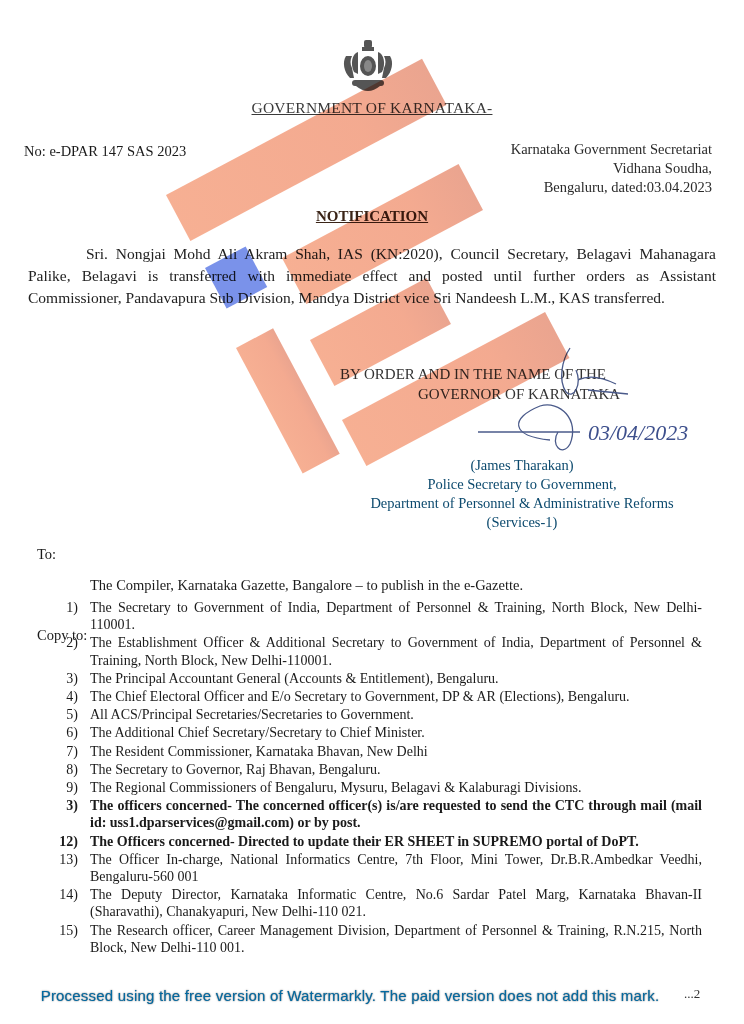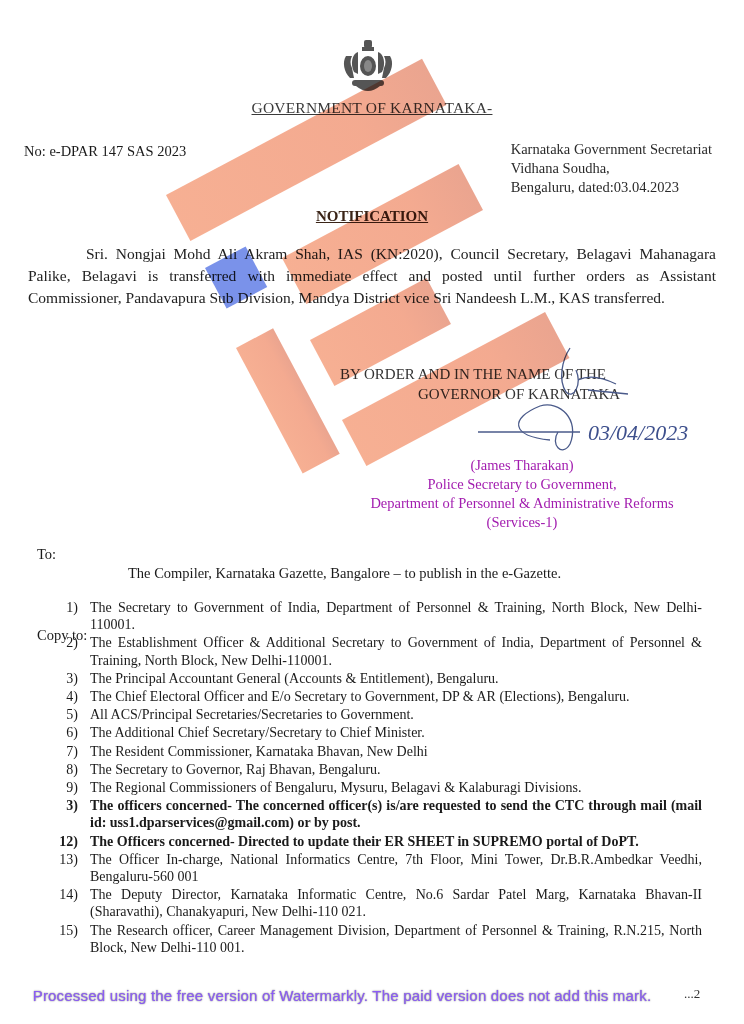--- a/index.html
+++ b/index.html
@@ -3,41 +3,41 @@
 <meta charset="utf-8">
 <style>
   html, body { margin:0; padding:0; }
   body { width:744px; height:1024px; background:#ffffff; position:relative; overflow:hidden;
          font-family:"Liberation Serif", serif; color:#1a1a1a; }
   .abs { position:absolute; }
   .emblem { left:338px; top:38px; width:60px; height:60px; }
   .gov-title { left:0; width:744px; top:99px; text-align:center; font-size:15.5px; color:#3a3a3a;
                text-decoration:underline; letter-spacing:0.2px; }
   .ref-no { left:24px; top:143px; font-size:14.5px; }
-  .address { right:32px; top:140px; text-align:left; font-size:14.5px; line-height:19px; color:#2a2a2a; }
+  .address { right:32px; top:140px; text-align:right; font-size:14.5px; line-height:19px; color:#2a2a2a; }
   .notif-title { left:0; width:744px; top:208px; text-align:center; font-size:15px; font-weight:bold;
                  text-decoration:underline; color:#3a2417; }
   .body-para { left:28px; width:688px; top:243px; font-size:15.5px; line-height:22px; text-align:justify;
                text-indent:58px; color:#222; }
   .order { left:340px; top:364px; font-size:15px; line-height:20px; color:#333; }
   .order .l2 { padding-left:78px; display:block; }
-  .signer { left:300px; width:444px; top:456px; text-align:center; font-size:14.5px; line-height:19px; color:#a21caf; }
+  .signer { left:300px; width:444px; top:456px; text-align:center; font-size:14.5px; line-height:19px; color:#0c4a6e; }
   .to-label { left:37px; top:546px; font-size:14.5px; }
-  .to-text { left:90px; top:565px; font-size:14.5px;margin-left:38px; }
+  .to-text { left:90px; top:577px; font-size:14.5px; }
   .copy-label { left:37px; top:582px; font-size:14.5px;margin-top:45px; }
   .list { left:30px; top:599px; width:672px; font-size:14px; line-height:17.2px; }
   .item { display:flex; margin-bottom:1px; }
   .item .num { width:60px; text-align:right; padding-right:12px; flex:none; box-sizing:border-box; }
   .item .txt { flex:1; text-align:justify; }
   .item.bold { font-weight:bold; }
   .pagenum { left:684px; top:986px; font-size:13px; color:#333; }
   .wm-bar { position:absolute; background:linear-gradient(90deg,#f6a98a 0%,#f3a387 70%,#e99d86 100%); opacity:0.92; }
   .wm-blue { position:absolute; background:#6c86e8; opacity:0.9; }
-  .footer-wm { left:0; width:684px; top:987px; text-align:center; font-family:"Liberation Sans", sans-serif;
-               font-size:15px; color:#8b5cf6; text-shadow:0 0 2px #9a9a9a, 0 0 1px #888; letter-spacing:0.2px; }
+  .footer-wm { left:8px; width:684px; top:987px; text-align:center; font-family:"Liberation Sans", sans-serif;
+               font-size:15px; color:#0369a1; text-shadow:0 0 2px #9a9a9a, 0 0 1px #888; letter-spacing:0.2px; }
   .sig { left:470px; top:340px; width:270px; height:120px; }
 </style>
 </head>
 <body>
 
 <svg class="abs emblem" viewBox="0 0 60 60">
   <g fill="#555">
     <rect x="26" y="2" width="8" height="8" rx="2"></rect>
     <rect x="24" y="9" width="12" height="4"></rect>
     <path d="M20 14 C14 16 12 26 16 34 L20 36 L20 18 Z"></path>

